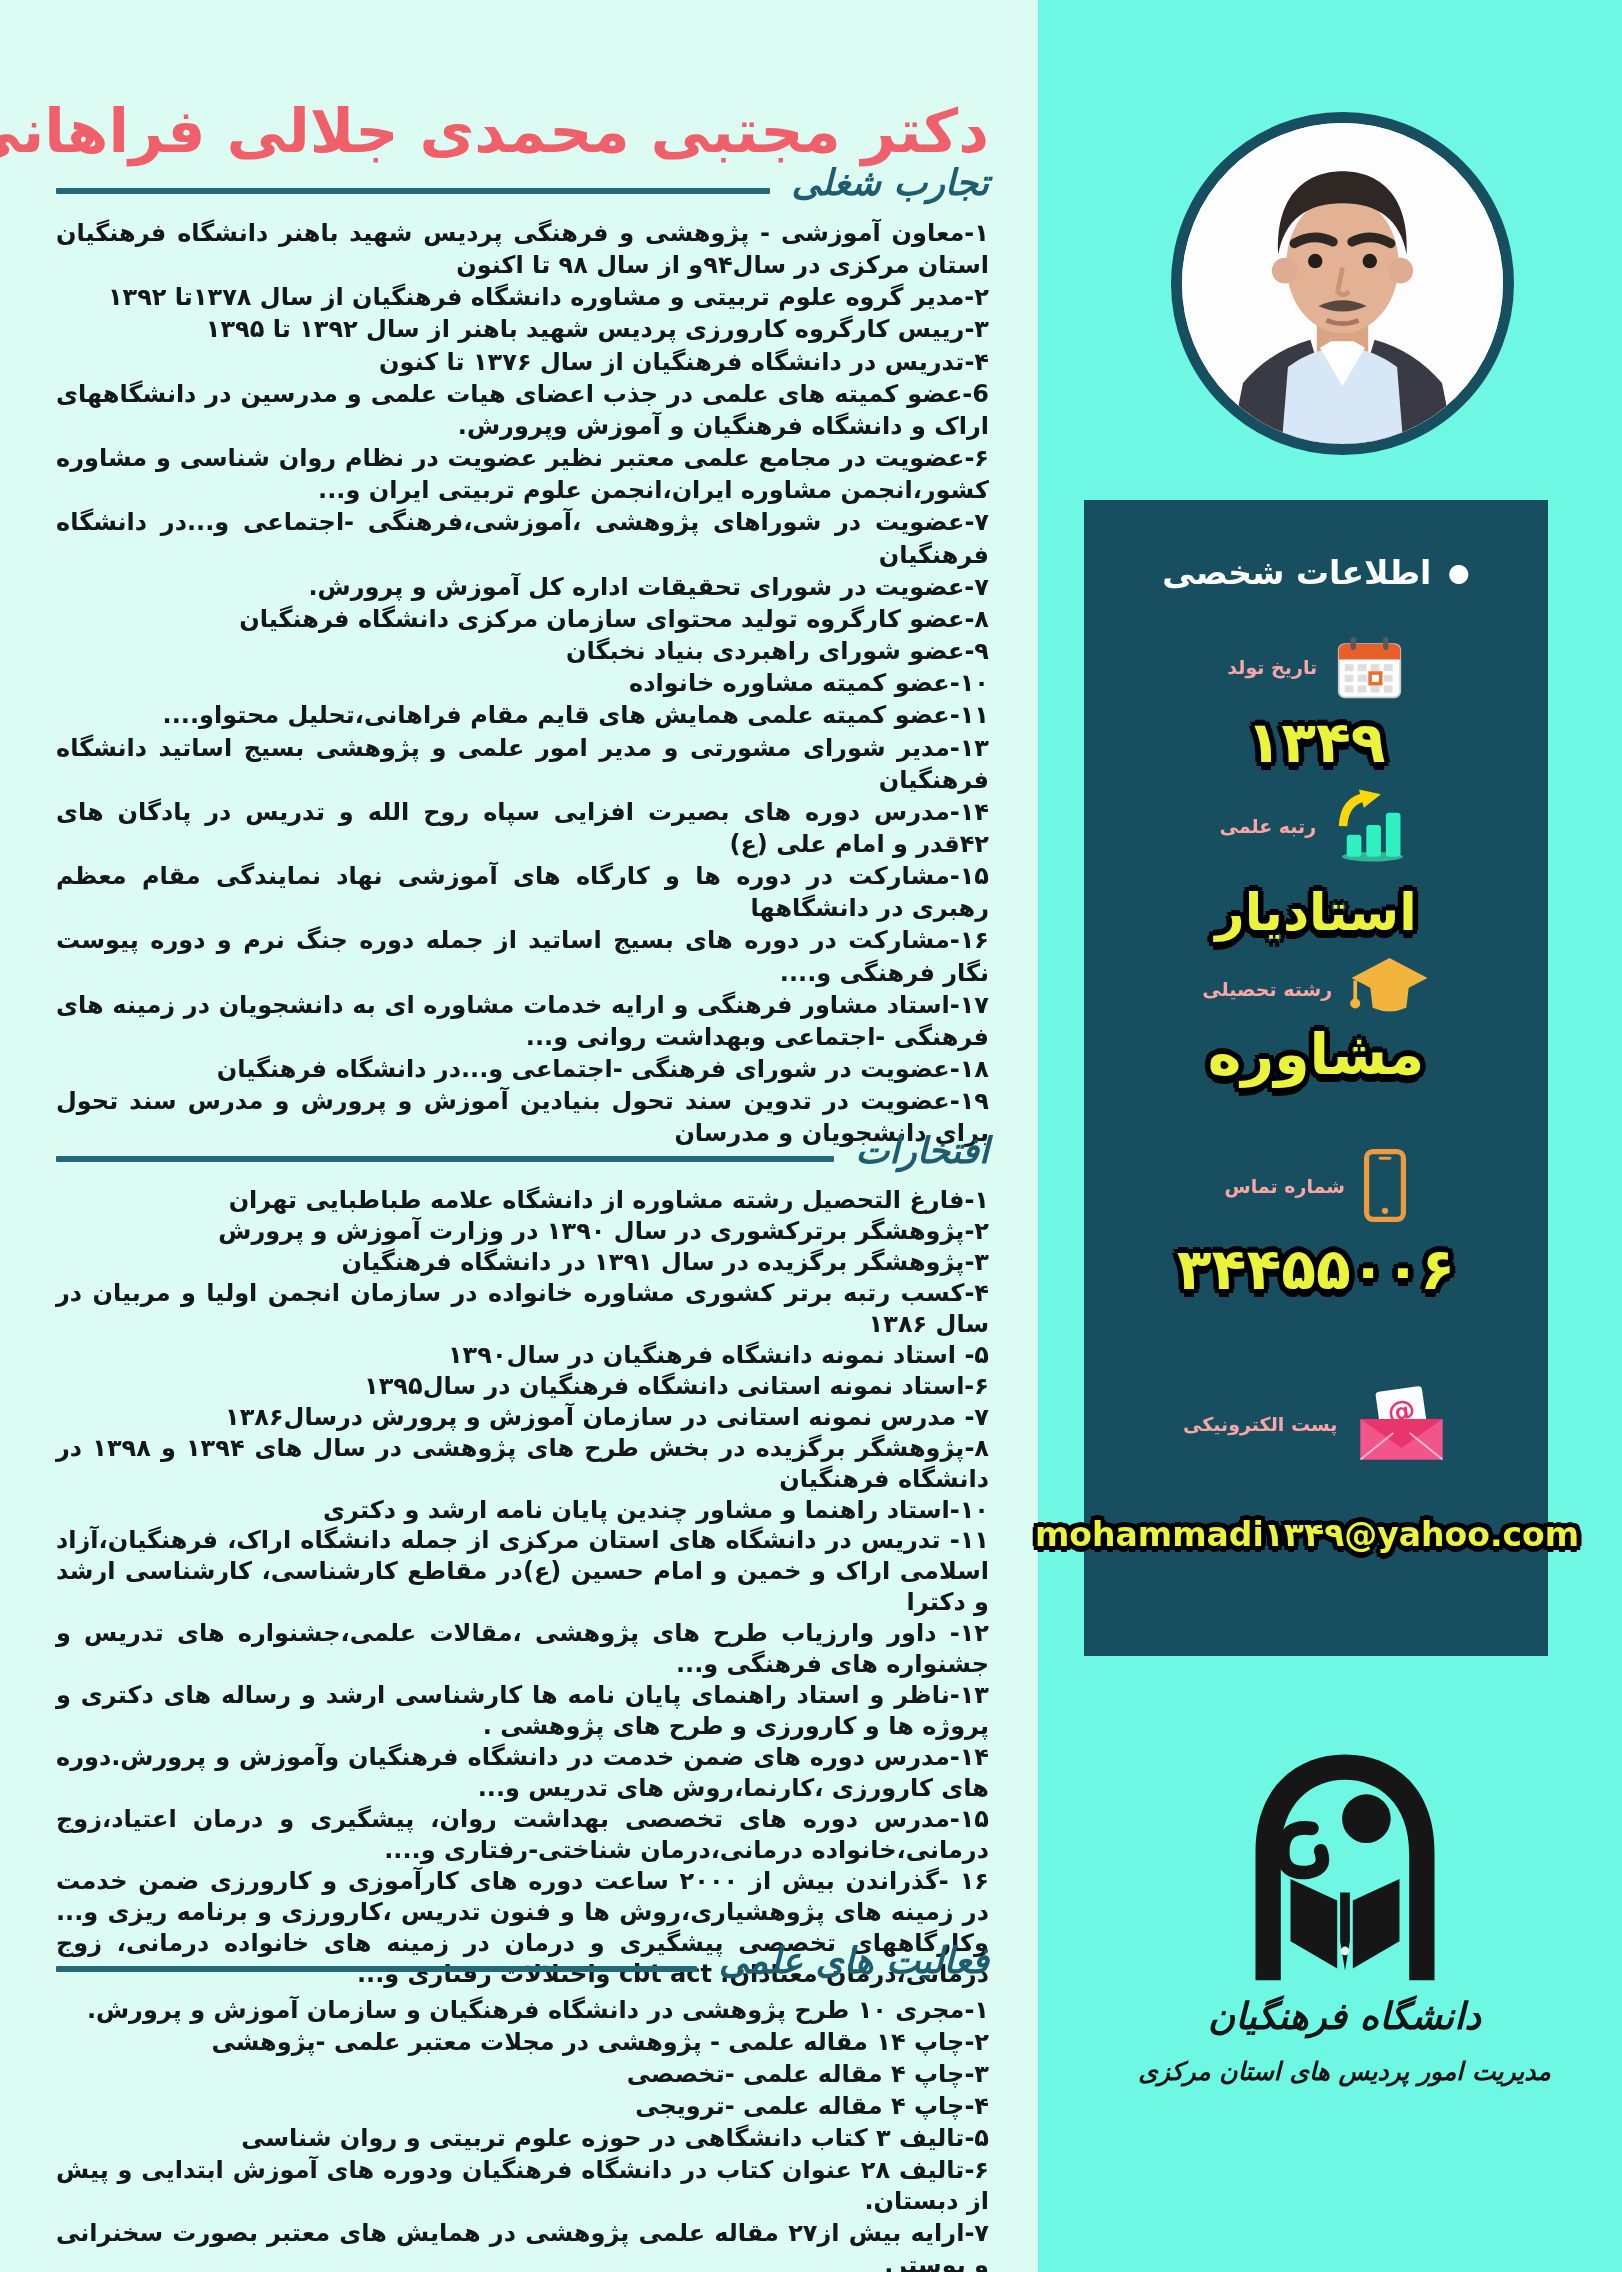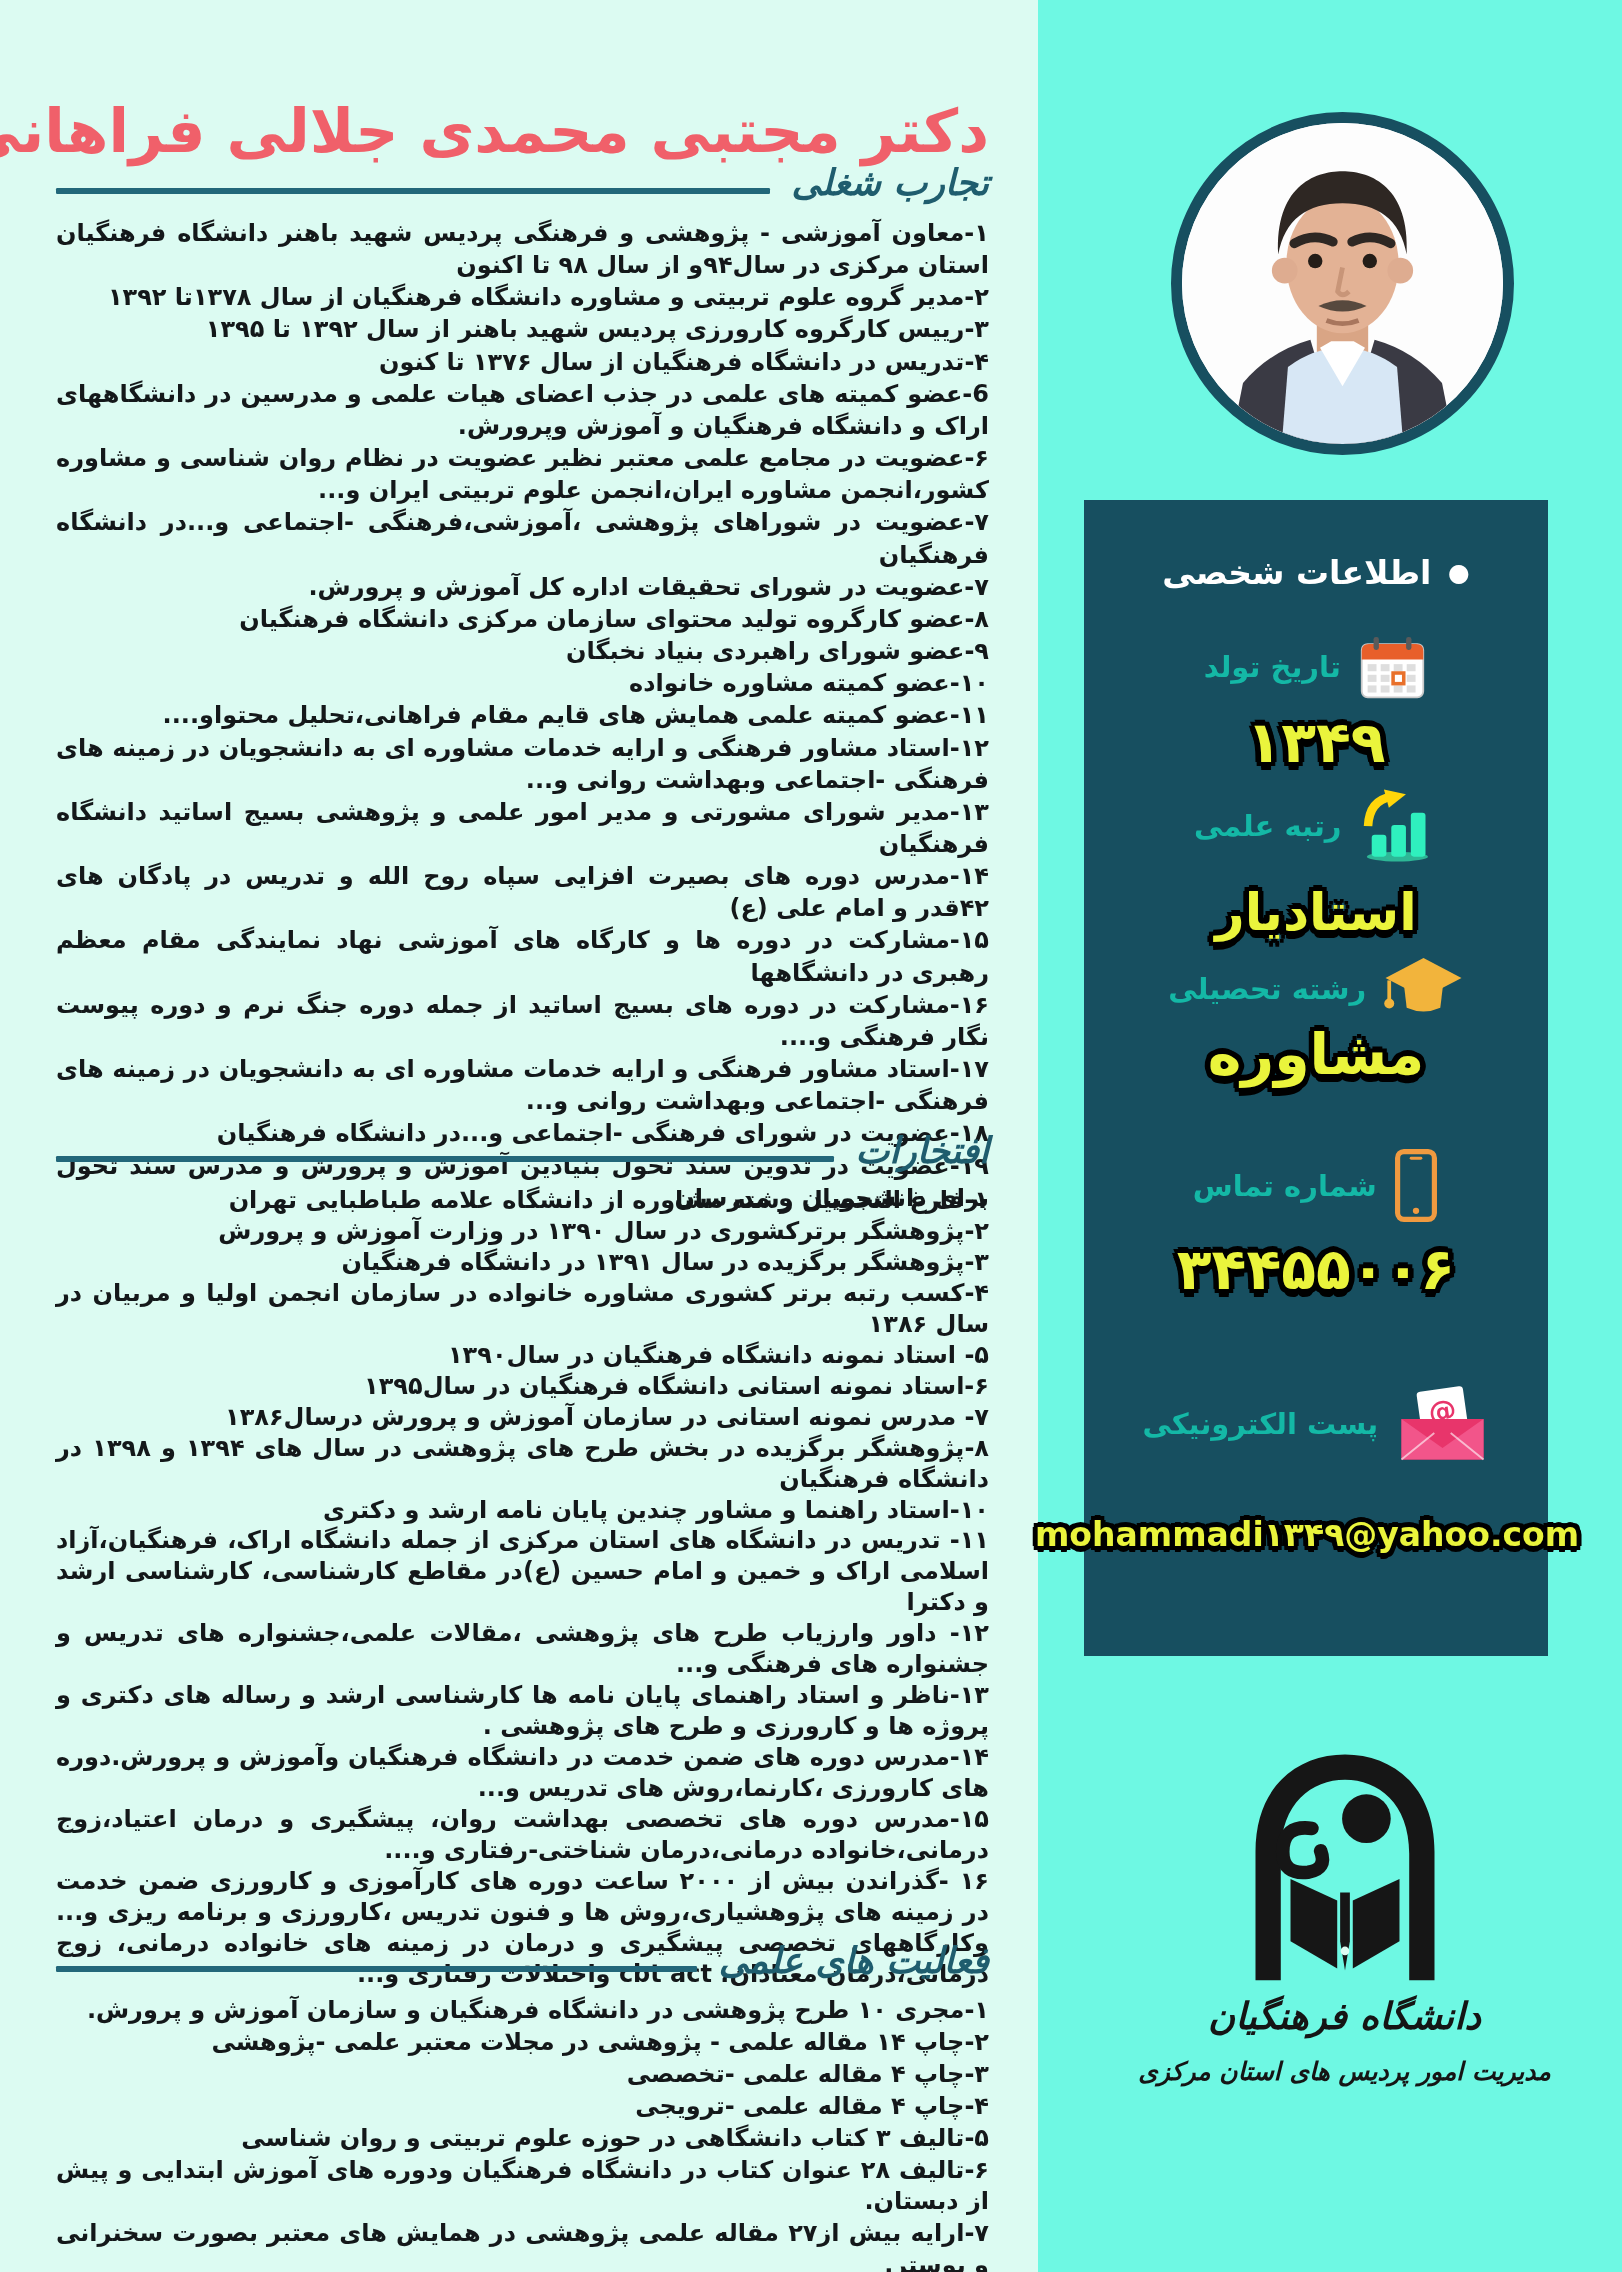--- a/index.html
+++ b/index.html
@@ -42,21 +42,21 @@
   .photo-ring svg{display:block;width:100%;height:100%;}
   .info-panel{
     position:absolute;left:1084px;top:500px;width:464px;height:1156px;
     background:#174f60;
   }
   .panel-abs{position:absolute;left:0;width:100%;text-align:center;}
   .panel-title{top:53px;display:flex;direction:rtl;justify-content:center;
     align-items:center;gap:16.5px;color:#fff;font-size:33px;font-weight:bold;}
   .bullet{font-size:25px;line-height:1;}
   .prow{display:flex;direction:rtl;justify-content:center;align-items:center;gap:16.5px;}
-  .plabel{color:#14b8a6;font-size:29px;font-weight:bold;white-space:nowrap;}
+  .plabel{color:#fca5a5;font-size:19px;font-weight:bold;white-space:nowrap;}
   .picon svg{display:block;}
   #row-birth{top:131px;}
   #row-rank{top:287px;}
   #row-field{top:454px;}
   #row-phone{top:648px;}
   #row-email{top:885px;}
   .pvalue{
     color:#eaf43c;font-weight:bold;line-height:1.05;
     text-shadow:-4.4px -4.4px 0 #000,4.4px -4.4px 0 #000,-4.4px 4.4px 0 #000,4.4px 4.4px 0 #000,
                  0 -5.7px 0 #000,0 5.7px 0 #000,-5.7px 0 0 #000,5.7px 0 0 #000,0 7.6px 0 #000;
@@ -96,21 +96,20 @@
       <div class="item">۳-رییس کارگروه کارورزی پردیس شهید باهنر از سال ۱۳۹۲ تا ۱۳۹۵</div>
       <div class="item">۴-تدریس در دانشگاه فرهنگیان از سال ۱۳۷۶ تا کنون</div>
       <div class="item">6-عضو کمیته های علمی در جذب اعضای هیات علمی و مدرسین در دانشگاههای اراک و دانشگاه فرهنگیان و آموزش وپرورش.</div>
       <div class="item">۶-عضویت در مجامع علمی معتبر نظیر عضویت در نظام روان شناسی و مشاوره کشور،انجمن مشاوره ایران،انجمن علوم تربیتی ایران و...</div>
       <div class="item">۷-عضویت در شوراهای پژوهشی ،آموزشی،فرهنگی -اجتماعی و...در دانشگاه فرهنگیان</div>
       <div class="item">۷-عضویت در شورای تحقیقات اداره کل آموزش و پرورش.</div>
       <div class="item">۸-عضو کارگروه تولید محتوای سازمان مرکزی دانشگاه فرهنگیان</div>
       <div class="item">۹-عضو شورای راهبردی بنیاد نخبگان</div>
       <div class="item">۱۰-عضو کمیته مشاوره خانواده</div>
       <div class="item">۱۱-عضو کمیته علمی همایش های قایم مقام فراهانی،تحلیل محتواو....</div>
-      <div class="item">۱۲-استاد مشاور فرهنگی و ارایه خدمات مشاوره ای به دانشجویان در زمینه های فرهنگی -اجتماعی وبهداشت روانی و...</div>
       <div class="item">۱۳-مدیر شورای  مشورتی و مدیر امور علمی و پژوهشی بسیج اساتید دانشگاه فرهنگیان</div>
       <div class="item">۱۴-مدرس دوره های بصیرت افزایی سپاه روح الله و تدریس در پادگان های ۴۲قدر و امام علی (ع)</div>
       <div class="item">۱۵-مشارکت در دوره ها و کارگاه های آموزشی نهاد نمایندگی مقام معظم رهبری در دانشگاهها</div>
       <div class="item">۱۶-مشارکت در دوره های بسیج اساتید از جمله دوره جنگ نرم و دوره پیوست نگار فرهنگی و....</div>
       <div class="item">۱۷-استاد مشاور فرهنگی و ارایه خدمات مشاوره ای به دانشجویان در زمینه های فرهنگی -اجتماعی وبهداشت روانی و...</div>
       <div class="item">۱۸-عضویت در شورای فرهنگی -اجتماعی و...در دانشگاه فرهنگیان</div>
       <div class="item">۱۹-عضویت در تدوین سند تحول بنیادین آموزش و پرورش و مدرس سند تحول برای دانشجویان و مدرسان</div>
     </div>
   </section>
 

